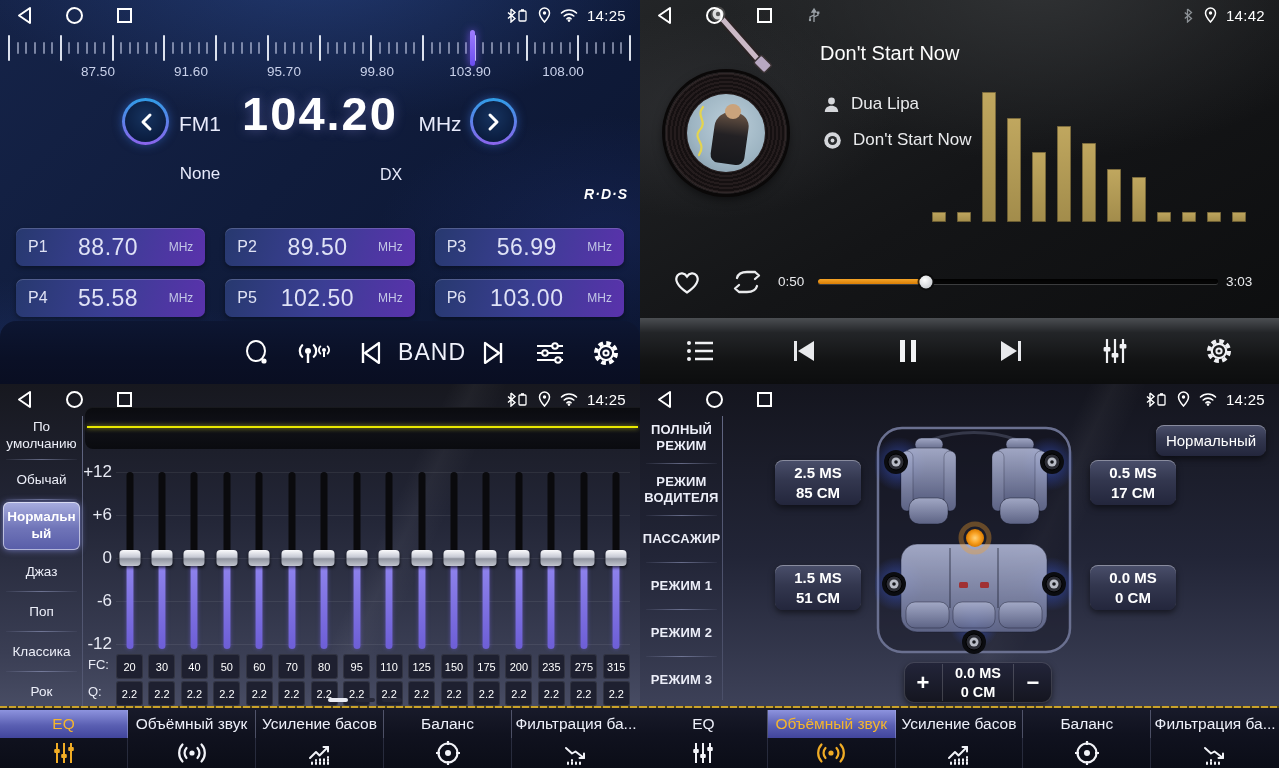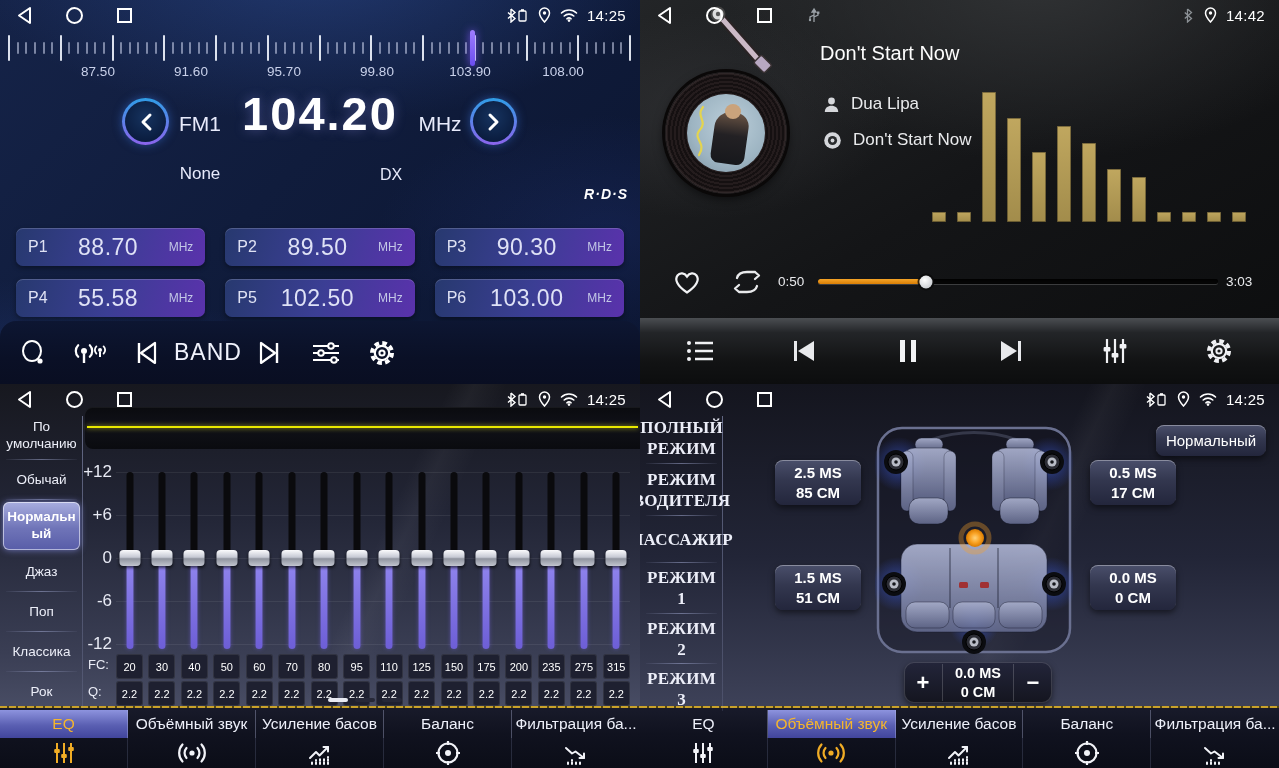--- a/index.html
+++ b/index.html
@@ -49,21 +49,21 @@
   .presets{position:absolute;left:16px;right:16px;top:228px;display:grid;
     grid-template-columns:1fr 1fr 1fr;grid-template-rows:38px 38px;gap:13px 20px;}
   .preset{border-radius:7px;display:flex;align-items:center;padding:0 12px;cursor:pointer;
     background:linear-gradient(105deg,#27396f 0%,#3b3e94 50%,#5a32ac 100%);
     box-shadow:inset 0 1px 0 rgba(255,255,255,.18),0 2px 5px rgba(0,0,0,.4);}
   .preset .pid{font-size:16px;color:#dfe2f4;}
   .preset .pfreq{flex:1;text-align:center;font-size:23px;color:#dfe2f6;letter-spacing:.5px;}
   .preset .punit{font-size:12px;color:#c3c8e6;}
   .radio-toolbar{position:absolute;left:0;right:0;bottom:0;height:63px;border-radius:16px 16px 0 0;
     background:linear-gradient(180deg,#0d1632 0%,#0a1026 60%,#090e22 100%);
-    display:flex;align-items:center;justify-content:flex-start;padding:0 6px;}
+    display:flex;align-items:center;justify-content:flex-end;padding:0 6px;}
   .tool-ic{width:56px;height:44px;display:flex;align-items:center;justify-content:center;cursor:pointer;}
   .band-btn{color:#f0f2fc;font-size:23px;letter-spacing:1px;cursor:pointer;}
 
   
   .q-player{background:
     radial-gradient(95% 85% at 62% -5%, #303234 0%, rgba(0,0,0,0) 55%),
     radial-gradient(50% 45% at 10% 30%, rgba(70,70,74,.35), rgba(0,0,0,0) 60%),
     linear-gradient(150deg,#232527 0%,#141517 50%,#0c0d0e 100%);}
   .album{position:absolute;left:25px;top:72px;width:122px;height:122px;border-radius:50%;
     background:
@@ -110,21 +110,21 @@
   .side-menu:after{content:"";position:absolute;right:0;top:4px;bottom:4px;width:1px;
     background:linear-gradient(180deg,rgba(160,168,210,.55),rgba(160,168,210,.15));}
   .side-item{position:relative;display:flex;align-items:center;justify-content:center;text-align:center;
     color:#eceef8;cursor:pointer;padding:4px 3px;line-height:1.25;}
   .side-item:not(:last-child):after{content:"";position:absolute;left:6px;right:6px;bottom:0;height:1px;
     background:linear-gradient(90deg,rgba(170,178,220,.05),rgba(170,178,220,.5),rgba(170,178,220,.05));}
   .eq-side .side-item{min-height:40px;font-size:13.5px;overflow-wrap:anywhere;}
   .eq-side .side-item.sel{background:linear-gradient(180deg,#a8addf 0%,#6f74b8 55%,#585da8 100%);
     border-radius:6px;margin:2px 3px;box-shadow:0 0 7px rgba(150,160,255,.65), inset 0 0 0 1px rgba(255,255,255,.55);
     color:#fff;font-weight:bold;}
-  .stage-side .side-item{min-height:47px;font-size:17px;font-weight:bold;letter-spacing:.2px;font-family:Liberation Serif, serif;}
+  .stage-side .side-item{min-height:47px;font-size:13px;font-weight:bold;letter-spacing:.2px;}
 
   
   .spectrum{position:absolute;left:85px;right:0;top:23px;height:42px;border-radius:8px 0 0 8px;
     background:linear-gradient(180deg,#0a0b0f 0%,#101118 45%,#0a0b0f 100%);
     box-shadow:inset 0 1px 0 rgba(255,255,255,.06);}
   .spectrum-line{position:absolute;left:2px;right:2px;top:19px;height:2px;background:#e9e900;
     box-shadow:0 0 5px rgba(230,230,40,.8);}
   .eq-grid{position:absolute;left:116px;width:514px;top:88px;height:172px;}
   .eq-grid i{position:absolute;left:0;right:0;height:1px;background:rgba(255,255,255,.07);}
   .gain-scale{position:absolute;left:86px;top:80px;width:28px;height:188px;}
@@ -351,21 +351,21 @@
           <span class="pfreq">88.70</span>
           <span class="punit">MHz</span>
         </div>
       <div class="preset">
         <span class="pid">P2</span>
           <span class="pfreq">89.50</span>
           <span class="punit">MHz</span>
         </div>
       <div class="preset">
         <span class="pid">P3</span>
-          <span class="pfreq">90.30</span>
+          <span class="pfreq">56.99</span>
           <span class="punit">MHz</span>
         </div>
       <div class="preset">
         <span class="pid">P4</span>
           <span class="pfreq">55.58</span>
           <span class="punit">MHz</span>
         </div>
       <div class="preset">
         <span class="pid">P5</span>
           <span class="pfreq">102.50</span>

